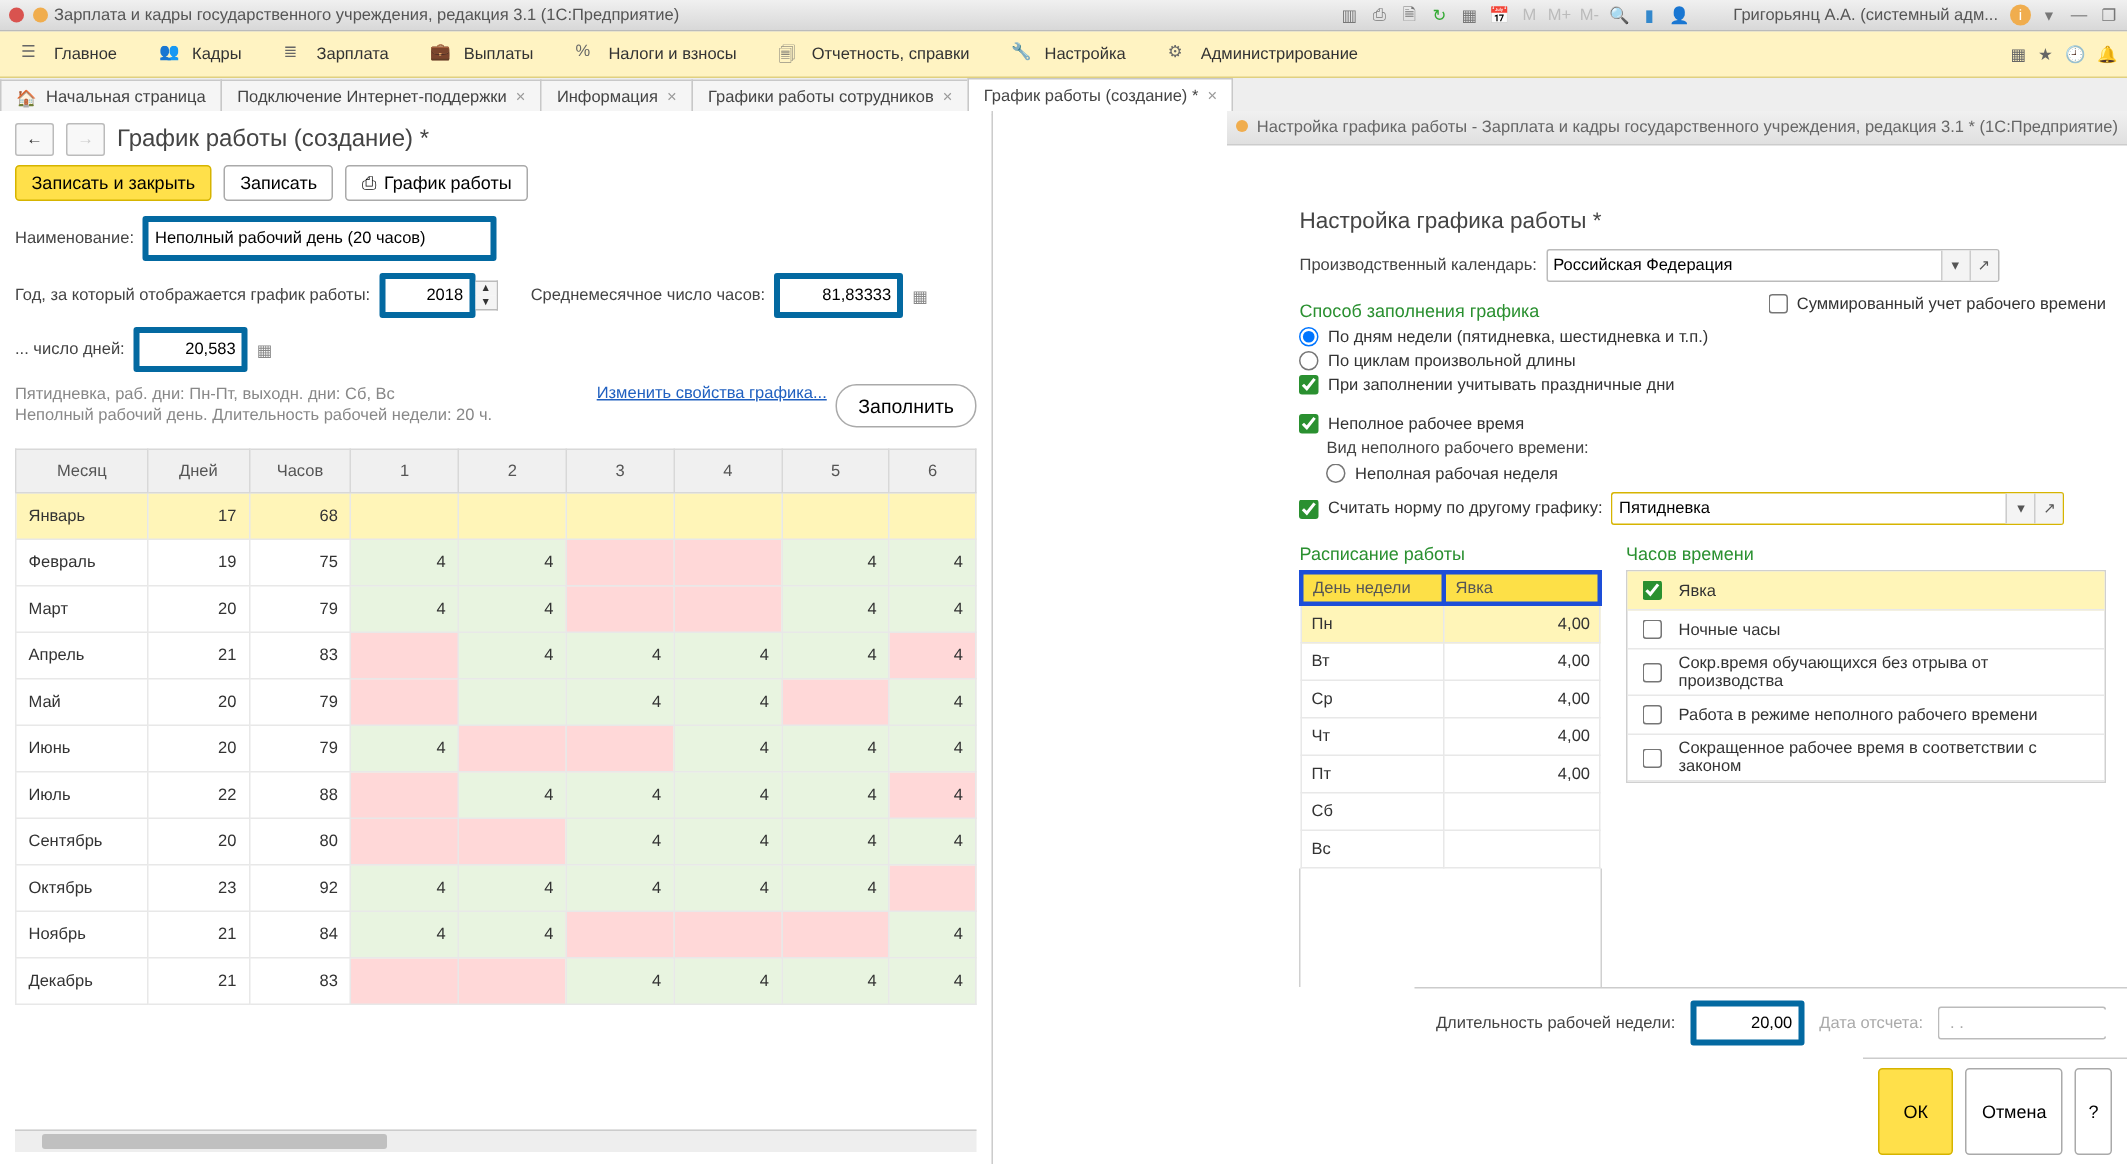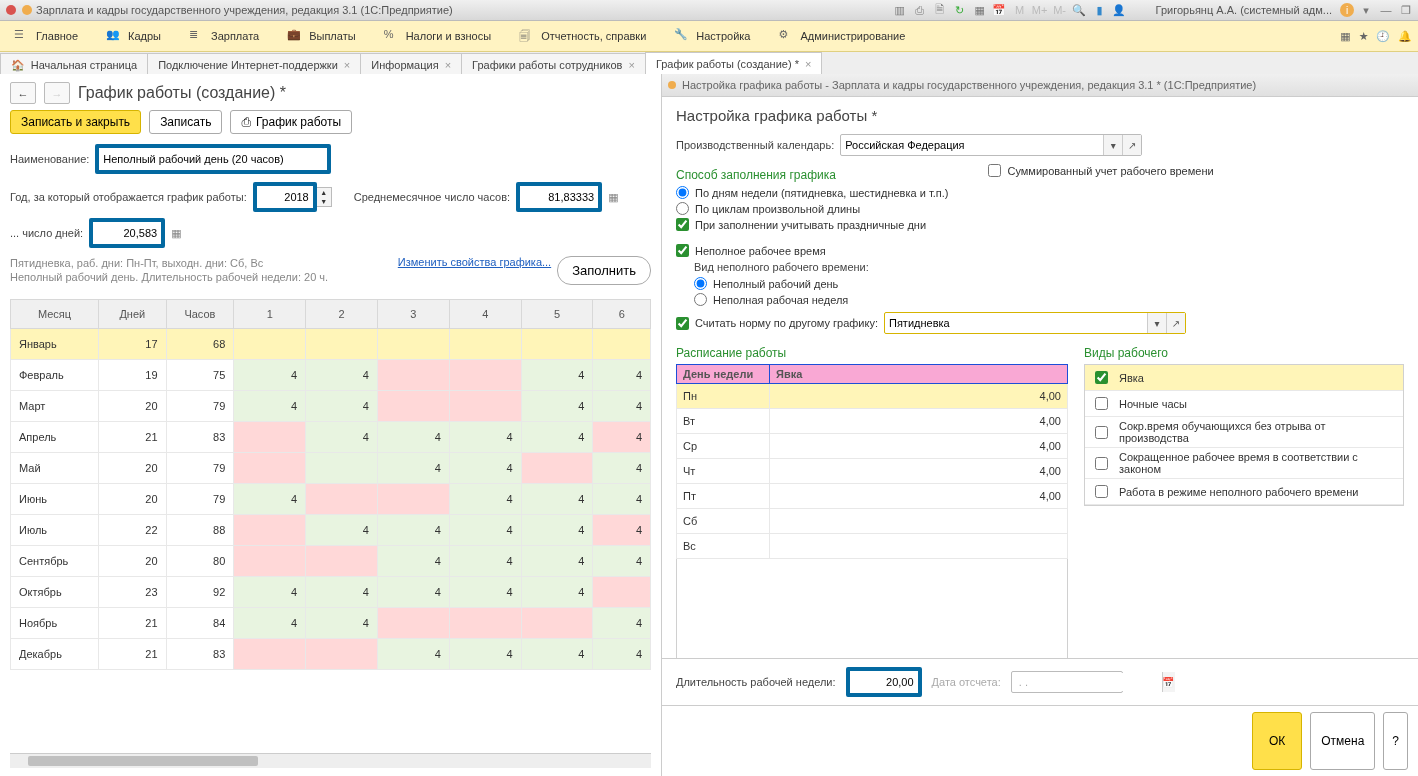--- a/index.html
+++ b/index.html
@@ -17,21 +17,21 @@
 .menubar .menu-item{display:flex;align-items:center;padding:0 14px;height:100%;cursor:pointer;}
 .menubar .menu-icon{width:16px;height:16px;margin-right:6px;color:#666;}
 .menubar .menu-right{margin-left:auto;display:flex;align-items:center;padding-right:6px;gap:8px;color:#666;}
 .tabstrip{height:24px;background:#eee;display:flex;align-items:flex-end;border-bottom:1px solid #c8c8c8;}
 .tabstrip .tab{display:flex;align-items:center;padding:0 10px;height:22px;background:#f5f5f5;border:1px solid #c8c8c8;border-bottom:none;margin-right:-1px;color:#444;cursor:pointer;font-size:11px;}
 .tabstrip .tab.active{background:#fff;border-bottom:1px solid #fff;}
 .tabstrip .tab .close{margin-left:6px;color:#999;cursor:pointer;}
 .tabstrip .home-icon{margin-right:6px;color:#666;}
 .content{position:absolute;top:74px;left:0;right:0;bottom:0;display:flex;}
 .left-pane{flex:1;background:#fff;padding:8px 10px;display:flex;flex-direction:column;min-width:0;}
-.right-pane{width:756px;background:#fff;border-left:1px solid #ccc;display:flex;flex-direction:column;}
+.right-pane{width:756px;background:#fff;border-left:1px solid #ccc;display:flex;flex-direction:column;align-items:flex-end;}
 .navrow{display:flex;align-items:center;gap:8px;margin-bottom:6px;}
 .nav-btn{width:24px;height:20px;border:1px solid #bbb;background:#f8f8f8;display:inline-flex;align-items:center;justify-content:center;border-radius:2px;cursor:pointer;}
 .page-title{font-size:16px;color:#444;}
 .toolbar{display:flex;align-items:center;gap:8px;margin-bottom:10px;}
 .btn{border:1px solid #aaa;background:#fff;padding:4px 10px;border-radius:3px;cursor:pointer;font-size:12px;display:inline-flex;align-items:center;gap:5px;}
 .btn.primary{background:#ffe04a;border-color:#d6b400;font-weight:normal;}
 .btn.bigfill{font-size:13px;padding:6px 14px;border-radius:14px;}
 .form-row{display:flex;align-items:center;gap:6px;margin-bottom:8px;flex-wrap:wrap;}
 .form-label{color:#444;}
 input.text{border:4px solid #0369a1;padding:2px 4px;height:18px;border-radius:2px;font-size:11px;}
@@ -46,35 +46,35 @@
 .schedule-table td{border:1px solid #e8e8e8;padding:0 8px;text-align:right;height:30px;color:#333;}
 .schedule-table td.month{text-align:left;}
 .schedule-table tr.sel td{background:#fff5b8;}
 .schedule-table td.pink{background:#ffd8d8;}
 .schedule-table td.lightgreen{background:#e8f4e0;}
 .scroll-h{height:14px;background:#eee;border-top:1px solid #ccc;margin-top:auto;position:relative;}
 .scroll-h .thumb{position:absolute;left:18px;top:2px;height:10px;width:230px;background:#c0c0c0;border-radius:2px;}
 
 .rp-title{height:22px;background:linear-gradient(#f0f0f0,#e0e0e0);display:flex;align-items:center;padding:0 6px;color:#666;font-size:11px;border-bottom:1px solid #ccc;}
 .rp-title .tcirc{margin-right:6px;}
-.rp-body{flex:1;padding:10px 14px;overflow:auto;}
+.rp-body{flex:1;padding:25px 14px;overflow:auto;margin-top:17px;}
 .rp-heading{font-size:15px;color:#444;margin-bottom:10px;}
 .section-title{color:#2a9030;font-size:12px;margin:8px 0 4px;}
 .radio-row,.check-row{display:flex;align-items:center;gap:6px;margin:3px 0;color:#333;}
 .radio-row input,.check-row input{margin:0;}
 .field-inline{display:flex;align-items:center;gap:6px;margin:4px 0;}
 .select-box{display:flex;align-items:center;border:1px solid #bbb;border-radius:2px;height:20px;}
 .select-box.highlight{border:1px solid #d6b400;}
 .select-box input{border:none;flex:1;padding:0 4px;height:18px;font-size:11px;outline:none;}
 .select-box .drop,.select-box .ext{width:18px;height:20px;border-left:1px solid #ccc;display:flex;align-items:center;justify-content:center;cursor:pointer;color:#555;background:#f4f4f4;font-size:10px;}
 .two-col{display:flex;gap:16px;margin-top:4px;}
 .two-col .col1{flex:1;}
 .two-col .col2{width:320px;}
 .inner-table{width:100%;border:1px solid #d0d0d0;border-collapse:collapse;}
-.inner-table th{background:#f9a8d4;border:1px solid #1d4ed8;padding:3px 6px;text-align:left;font-weight:bold;color:#555;font-size:11px;}
+.inner-table th{background:#fde047;border:3px solid #1d4ed8;padding:3px 6px;text-align:left;font-weight:normal;color:#555;font-size:11px;}
 .inner-table td{border:1px solid #e8e8e8;padding:3px 6px;font-size:11px;height:18px;}
 .inner-table td.num{text-align:right;}
 .inner-table tr.sel td{background:#fff5b8;}
 .checklist{border:1px solid #d0d0d0;}
 .checklist .row{display:flex;align-items:center;border-bottom:1px solid #e8e8e8;padding:3px 6px;gap:8px;font-size:11px;}
 .checklist .row.sel{background:#fff5b8;}
 .rp-footer{border-top:1px solid #ccc;padding:8px 14px;display:flex;align-items:center;gap:10px;}
 .rp-bottom{border-top:1px solid #ccc;padding:6px 10px;display:flex;justify-content:flex-end;gap:8px;}
 .btn.ok{background:#ffe04a;border-color:#d6b400;padding:21px 16px;}
 .btn.q{padding:4px 8px;}
@@ -406,24 +406,20 @@
           </label>
       </div>
 
       <label class="check-row" style="margin-top:10px">
           <input type="checkbox" checked="" style="accent-color: rgb(42, 144, 48);">
           <span>Неполное рабочее время</span>
         </label>
       <div style="margin-left:18px">
         <div class="form-label" style="margin:4px 0">Вид неполного рабочего времени:</div>
         <label class="radio-row">
-            <input type="radio" name="pt" checked="" style="">
-            <span>Неполный рабочий день</span>
-          </label>
-        <label class="radio-row">
             <input type="radio" name="pt" style="">
             <span>Неполная рабочая неделя</span>
           </label>
       </div>
       <div class="field-inline" style="margin-top:6px">
         <label class="check-row">
             <input type="checkbox" checked="" style="accent-color: rgb(42, 144, 48);">
             <span>Считать норму по другому графику:</span>
           </label>
         <div class="select-box highlight" style="width:300px">
@@ -470,41 +466,41 @@
                 </tr>
                 <tr>
                   <td>Вс</td>
                   <td class="num"></td>
                 </tr>
               </tbody>
           </table>
           <div style="height:160px;border:1px solid #d0d0d0;border-top:none"></div>
         </div>
         <div class="col2">
-          <div class="section-title">Виды рабочего</div>
+          <div class="section-title">Часов времени</div>
           <div class="checklist" id="types-list">
               <div class="row sel">
                 <input type="checkbox" checked="" style="accent-color: rgb(42, 144, 48);">
                 <span>Явка</span>
               </div>
               <div class="row">
                 <input type="checkbox" style="accent-color: rgb(42, 144, 48);">
                 <span>Ночные часы</span>
               </div>
               <div class="row">
                 <input type="checkbox" style="accent-color: rgb(42, 144, 48);">
                 <span>Сокр.время обучающихся без отрыва от производства</span>
               </div>
               <div class="row">
                 <input type="checkbox" style="accent-color: rgb(42, 144, 48);">
-                <span>Сокращенное рабочее время в соответствии с законом</span>
+                <span>Работа в режиме неполного рабочего времени</span>
               </div>
               <div class="row">
                 <input type="checkbox" style="accent-color: rgb(42, 144, 48);">
-                <span>Работа в режиме неполного рабочего времени</span>
+                <span>Сокращенное рабочее время в соответствии с законом</span>
               </div>
             </div>
         </div>
       </div>
     </div>
 
     <div class="rp-footer">
       <span class="form-label">Длительность рабочей недели:</span>
       <input class="text" style="width: 60px; text-align: right;" value="20,00">
       <span class="form-label" style="color:#aaa">Дата отсчета:</span>

